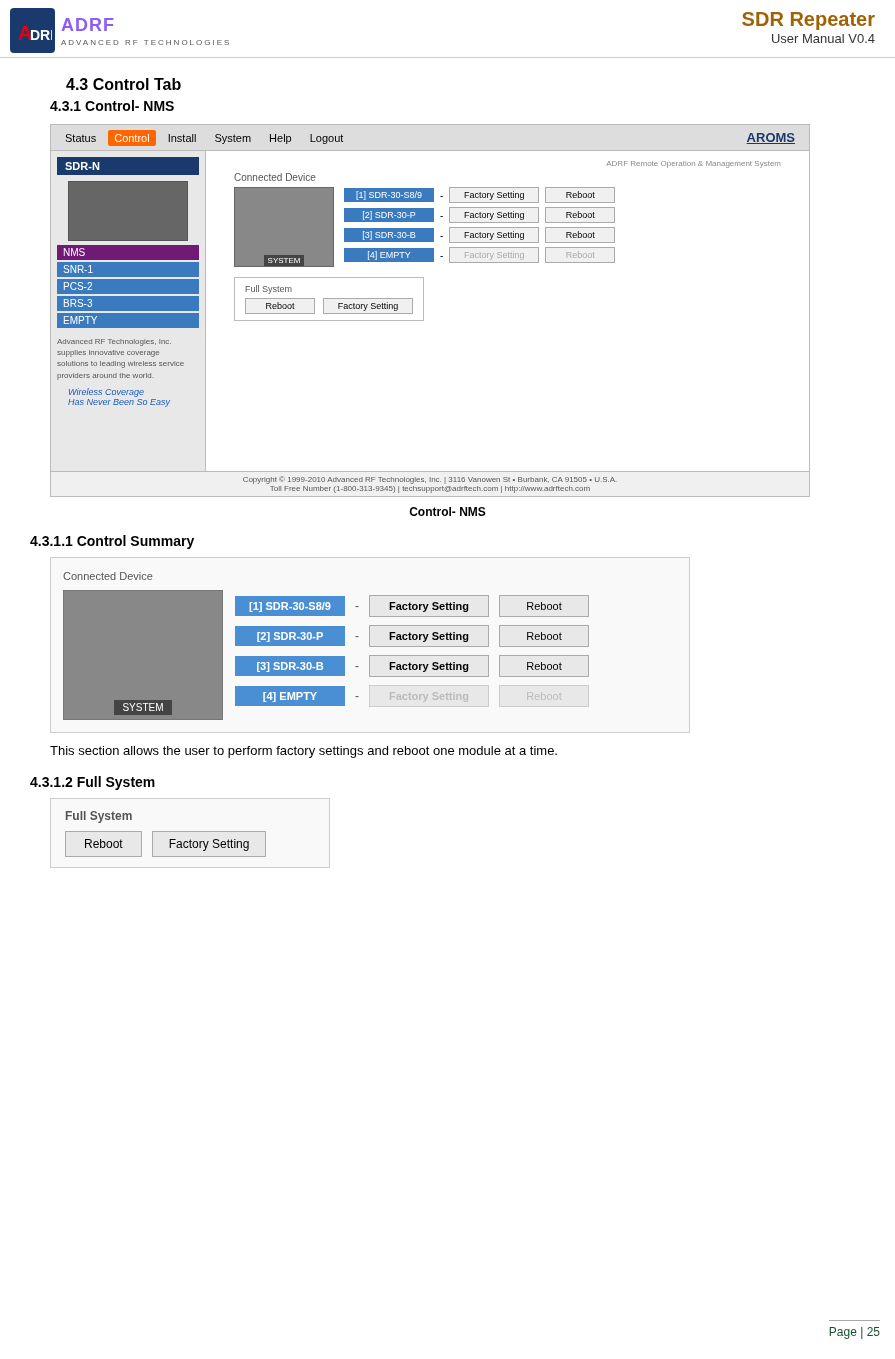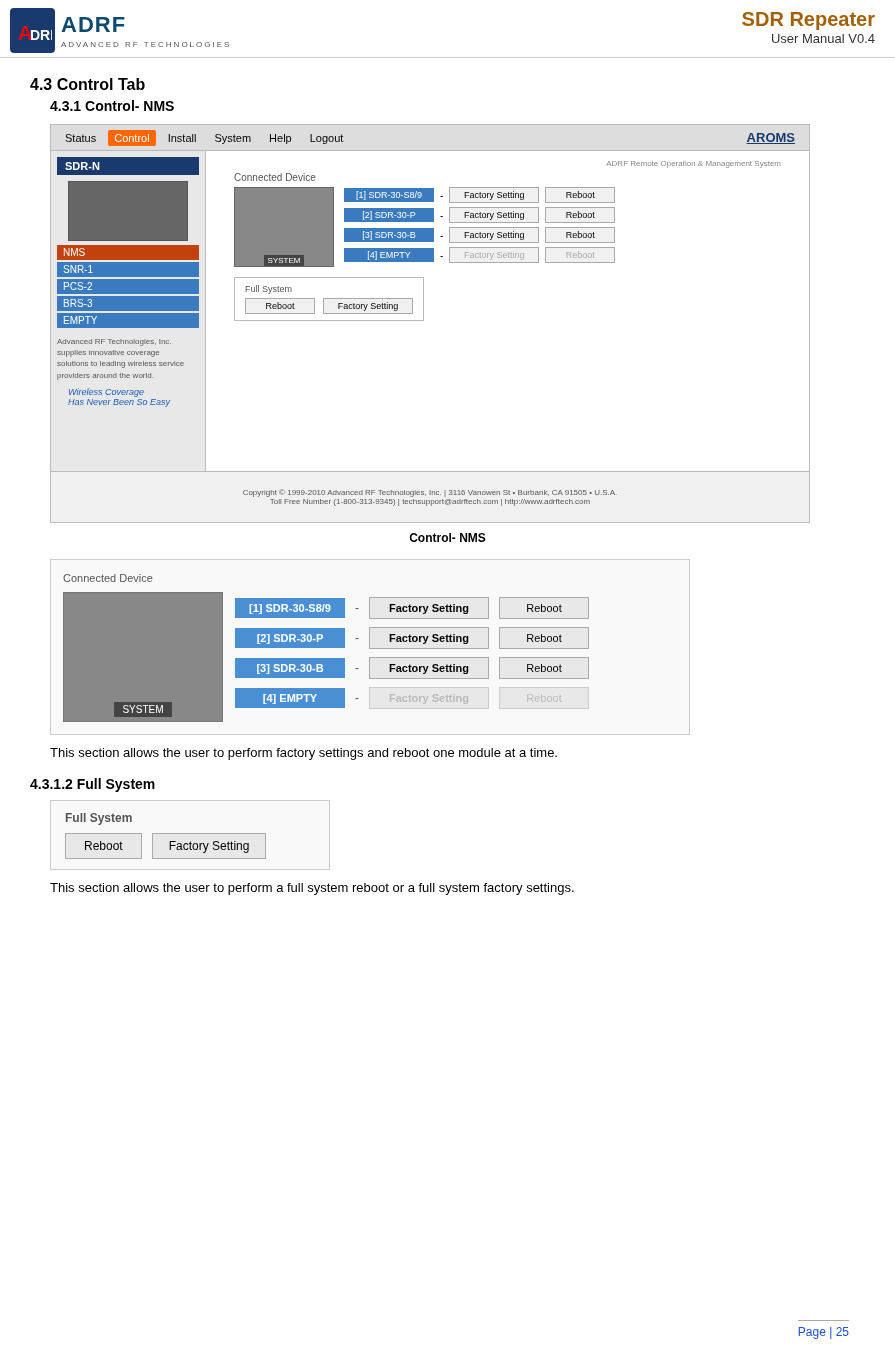--- a/index.html
+++ b/index.html
@@ -4,63 +4,63 @@
   <style>
     * { margin: 0; padding: 0; box-sizing: border-box; }
     body { font-family: Arial, sans-serif; background: #fff; color: #000; width: 895px; min-height: 1359px; font-size: 13px; }
 
     
     .header { display: flex; justify-content: space-between; align-items: flex-start; padding: 8px 20px 4px 10px; border-bottom: 1px solid #ccc; }
     .logo-area { display: flex; flex-direction: column; align-items: flex-start; }
     .logo-box { display: flex; align-items: center; gap: 6px; }
     .logo-icon { width: 45px; height: 45px; background: #1a3a6e; display: flex; align-items: center; justify-content: center; border-radius: 4px; }
     .logo-icon svg { width: 38px; height: 38px; }
-    .logo-text { font-size: 22px; font-weight: 900; color: #0c4a6e; letter-spacing: 1px; }
+    .logo-text { font-size: 18px; font-weight: 900; color: #8b5cf6; letter-spacing: 1px; }
     .logo-subtext { font-size: 8px; color: #555; letter-spacing: 2px; text-transform: uppercase; margin-top: 2px; }
     .header-title { text-align: right; font-size: 13px; color: #333; }
     .header-title .title-main { font-size: 20px; font-weight: bold; color: #a16207; }
 
     
     .main { padding: 18px 30px; }
 
     
-    .section-heading { font-size: 16px; font-weight: bold; margin-bottom: 4px; color: #000; }
+    .section-heading { font-size: 16px; font-weight: bold; margin-bottom: 4px; color: #000; margin-left: 36px; }
     .sub-heading { font-size: 14px; font-weight: bold; margin-left: 20px; margin-bottom: 10px; color: #000; }
 
     
     .screenshot-box { border: 1px solid #bbb; background: #f5f5f5; margin: 0 0 8px 20px; padding: 0; width: 760px; }
     .nms-topbar { background: #ddd; padding: 3px 8px; display: flex; gap: 6px; font-size: 11px; border-bottom: 1px solid #bbb; align-items: center; }
     .nms-topbar span { cursor: pointer; padding: 2px 6px; }
     .nms-topbar span.active { background: #ff6600; color: #fff; border-radius: 2px; }
     .nms-topbar .aroms-label { margin-left: auto; font-size: 13px; font-weight: bold; color: #1a3a6e; text-decoration: underline; }
     .nms-inner { display: flex; }
     .nms-sidebar { width: 155px; background: #e8e8e8; border-right: 1px solid #bbb; padding: 6px; min-height: 320px; }
     .nms-sidebar .sdr-h { background: #1a3a6e; color: #fff; padding: 3px 8px; font-size: 11px; font-weight: bold; margin-bottom: 6px; }
     .nms-sidebar .nav-btn { display: block; background: #3a7abf; color: #fff; padding: 2px 6px; font-size: 10px; margin: 2px 0; border: none; cursor: pointer; width: 100%; text-align: left; }
-    .nms-sidebar .nav-btn.active { background: #c2410c; }
+    .nms-sidebar .nav-btn.active { background: #701a75; }
     .nms-sidebar .footer-text { font-size: 8px; color: #555; margin-top: 8px; line-height: 1.4; }
     .nms-sidebar .wireless-text { font-size: 9px; color: #1a5abf; font-style: italic; margin-top: 6px; margin-left: 11px; }
     .nms-content { flex: 1; padding: 8px 28px; background: #fff; }
     .nms-content .aroms-subtitle { font-size: 8px; color: #888; text-align: right; margin-bottom: 4px; }
     .connected-label { font-size: 10px; color: #555; margin-bottom: 4px; }
     .control-grid { display: flex; gap: 10px; margin-bottom: 6px; }
     .device-visual { width: 100px; height: 80px; background: #888; border: 1px solid #666; flex-shrink: 0; display: flex; align-items: flex-end; justify-content: center; }
     .device-visual span { font-size: 8px; color: #fff; background: rgba(0,0,0,0.5); padding: 1px 4px; }
     .device-buttons { flex: 1; }
     .dev-row { display: flex; align-items: center; gap: 6px; margin-bottom: 4px; }
     .dev-name-btn { background: #3a7abf; color: #fff; border: none; padding: 2px 6px; font-size: 9px; width: 90px; cursor: pointer; }
     .dev-dash { font-size: 10px; }
     .dev-factory-btn { background: #f0f0f0; border: 1px solid #aaa; padding: 2px 10px; font-size: 9px; width: 90px; cursor: pointer; }
     .dev-factory-btn.disabled { color: #aaa; }
     .dev-reboot-btn { background: #f0f0f0; border: 1px solid #aaa; padding: 2px 10px; font-size: 9px; width: 70px; cursor: pointer; }
     .dev-reboot-btn.disabled { color: #aaa; }
     .full-system-section { border: 1px solid #bbb; padding: 6px 10px; margin-top: 4px; display: inline-block; }
     .full-system-label { font-size: 9px; color: #555; margin-bottom: 4px; }
     .full-system-btns { display: flex; gap: 8px; }
-    .nms-footer { background: #f0f0f0; border-top: 1px solid #bbb; padding: 16px 8px; font-size: 8px; color: #555; text-align: center; }
+    .nms-footer { background: #f0f0f0; border-top: 1px solid #bbb; padding: 3px 8px; font-size: 8px; color: #555; text-align: center; }
     .caption { text-align: center; font-size: 12px; font-weight: bold; margin: 6px 0 14px 0; color: #000; }
 
     
     .subsection-heading { font-size: 14px; font-weight: bold; margin: 12px 0 8px 0; color: #000; }
     .control-summary-box { border: 1px solid #ccc; background: #f9f9f9; padding: 12px; width: 640px; margin-left: 20px; }
     .cs-row { display: flex; align-items: center; gap: 12px; }
     .cs-device-img { width: 160px; height: 130px; background: #888; border: 1px solid #777; display: flex; align-items: flex-end; justify-content: center; flex-shrink: 0; }
     .cs-device-img span { font-size: 10px; color: #fff; background: rgba(0,0,0,0.5); padding: 2px 8px; margin-bottom: 4px; }
     .cs-buttons { flex: 1; }
     .cs-connected-label { font-size: 11px; color: #555; margin-bottom: 8px; }
@@ -74,21 +74,21 @@
     .description-text { font-size: 13px; margin: 10px 0 16px 20px; color: #000; }
 
     
     .full-sys-box { border: 1px solid #ccc; background: #f9f9f9; padding: 10px 14px; width: 280px; margin-left: 20px; margin-bottom: 10px; }
     .full-sys-label { font-size: 12px; color: #555; margin-bottom: 8px; font-weight: bold; }
     .full-sys-btns { display: flex; gap: 10px; }
     .full-sys-reboot { background: #e8e8e8; border: 1px solid #aaa; padding: 5px 18px; font-size: 12px; cursor: pointer; }
     .full-sys-factory { background: #e8e8e8; border: 1px solid #aaa; padding: 5px 16px; font-size: 12px; cursor: pointer; }
 
     
-    .page-footer { position: absolute; bottom: 20px; right: 46px; font-size: 12px; color: #1d4ed8; }
+    .page-footer { position: absolute; bottom: 20px; right: 15px; font-size: 12px; color: #14532d; }
     .page-footer-line { border-top: 1px solid #aaa; padding-top: 4px; }
 
     .main-wrapper { position: relative; min-height: 1359px; }
   </style>
 </head>
 <body>
 
 <div class="main-wrapper">
 
   <div class="header">
@@ -203,20 +203,21 @@
       </div>
 
       <div class="nms-footer">
         <div>Copyright © 1999-2010 Advanced RF Technologies, Inc. | 3116 Vanowen St • Burbank, CA 91505 • U.S.A.</div>
         <div>Toll Free Number (1-800-313-9345) | techsupport@adrftech.com | http://www.adrftech.com</div>
       </div>
     </div>
 
     <div class="caption">Control- NMS</div>
 
+    <div class="subsection-heading">4.3.1.1 Control Summary</div>
 
     <div class="control-summary-box">
       <div class="cs-connected-label">Connected Device</div>
       <div class="cs-row">
         <div class="cs-device-img">
           <span>SYSTEM</span>
         </div>
         <div class="cs-buttons">
 
           <div class="cs-dev-row">
@@ -255,20 +256,19 @@
     <div class="subsection-heading">4.3.1.2 Full System</div>
 
     <div class="full-sys-box">
       <div class="full-sys-label">Full System</div>
       <div class="full-sys-btns">
         <button class="full-sys-reboot">Reboot</button>
         <button class="full-sys-factory">Factory Setting</button>
       </div>
     </div>
 
-    <div class="description-text">This section allows the user to perform a full system reboot or a full system factory settings.</div>
 
   </div>
 
   <div class="page-footer">
     <div class="page-footer-line">Page | 25</div>
   </div>
 </div>
 
 </body></html>

